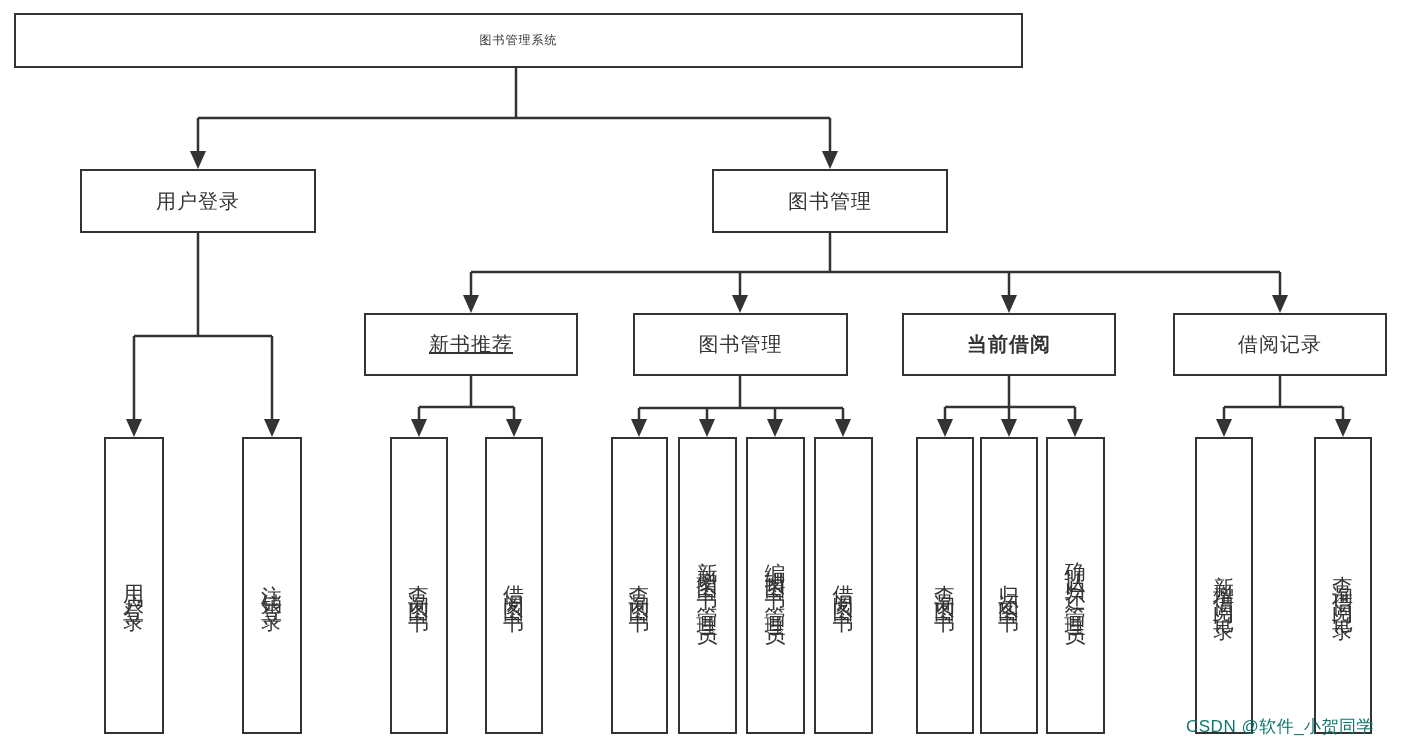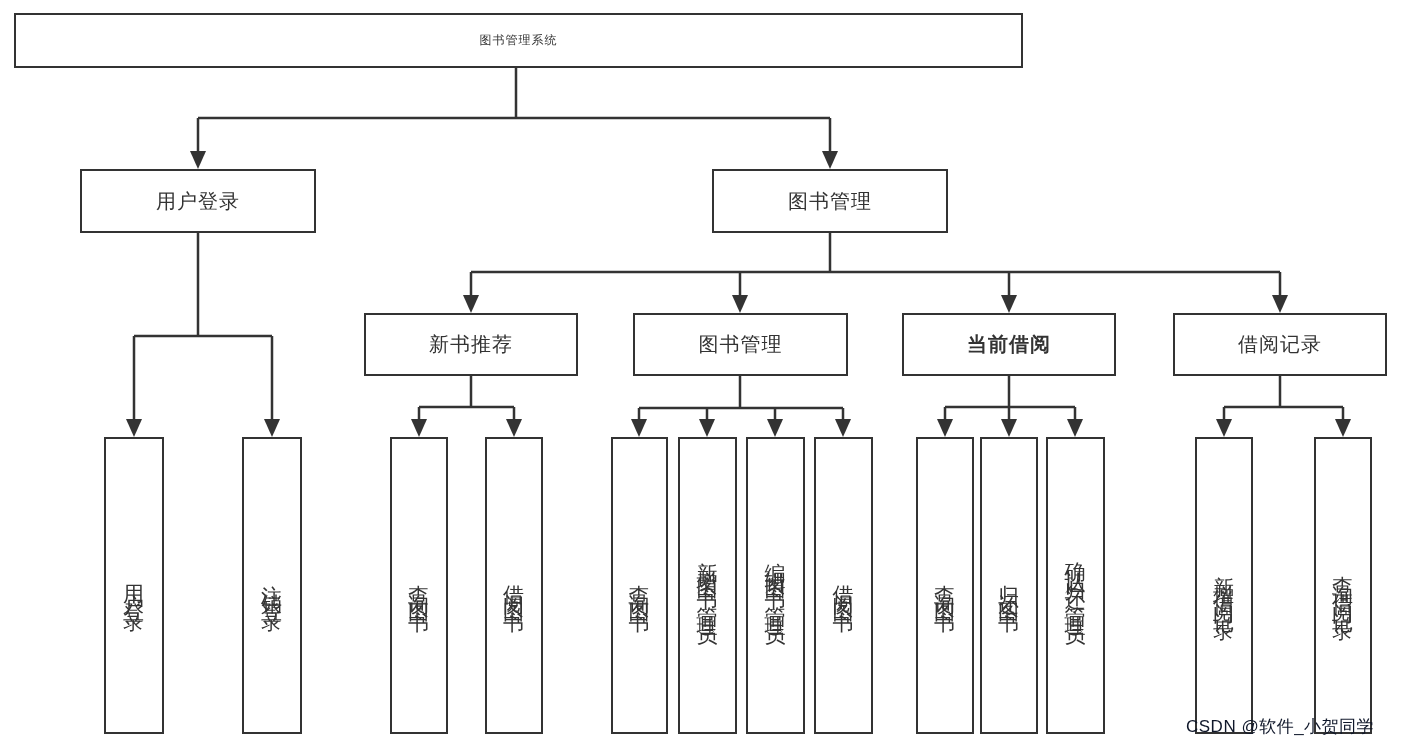--- a/index.html
+++ b/index.html
@@ -45,21 +45,21 @@
     text-orientation: mixed;
     font-size: 21px;
     letter-spacing: 9px;
     line-height: 1;
   }
   .watermark {
     position: absolute;
     left: 1186px;
     top: 715px;
     font-size: 17px;
-    color: #0f172a;
+    color: #0f766e;
     letter-spacing: 0.5px;
     white-space: nowrap;
     z-index: 3;
   }
 </style>
 </head>
 <body>
 
 <div class="canvas">
 
@@ -94,21 +94,21 @@
       <polygon points="1224,437 1216,419 1232,419"></polygon>
       <polygon points="1343,437 1335,419 1351,419"></polygon>
     </g>
   </svg>
 
   <div class="node h root" style="left:14px; top:13px; width:1009px; height:55px;">图书管理系统</div>
 
   <div class="node h" style="left:80px; top:169px; width:236px; height:64px;">用户登录</div>
   <div class="node h" style="left:712px; top:169px; width:236px; height:64px;">图书管理</div>
 
-  <div class="node h" style="left:364px; top:313px; width:214px; height:63px;">新书推荐</div>
+  <div class="node h" style="left:364px; top:313px; width:214px; height:63px;text-decoration:underline;">新书推荐</div>
   <div class="node h" style="left:633px; top:313px; width:215px; height:63px;">图书管理</div>
   <div class="node h" style="left:902px; top:313px; width:214px; height:63px;font-weight:bold;">当前借阅</div>
   <div class="node h" style="left:1173px; top:313px; width:214px; height:63px;">借阅记录</div>
 
   <div class="node leaf" style="left:104px; top:437px; width:60px; height:297px;">用户登录</div>
   <div class="node leaf" style="left:242px; top:437px; width:60px; height:297px;">注销登录</div>
 
   <div class="node leaf" style="left:390px; top:437px; width:58px; height:297px;">查询图书</div>
   <div class="node leaf" style="left:485px; top:437px; width:58px; height:297px;">借阅图书</div>
 

